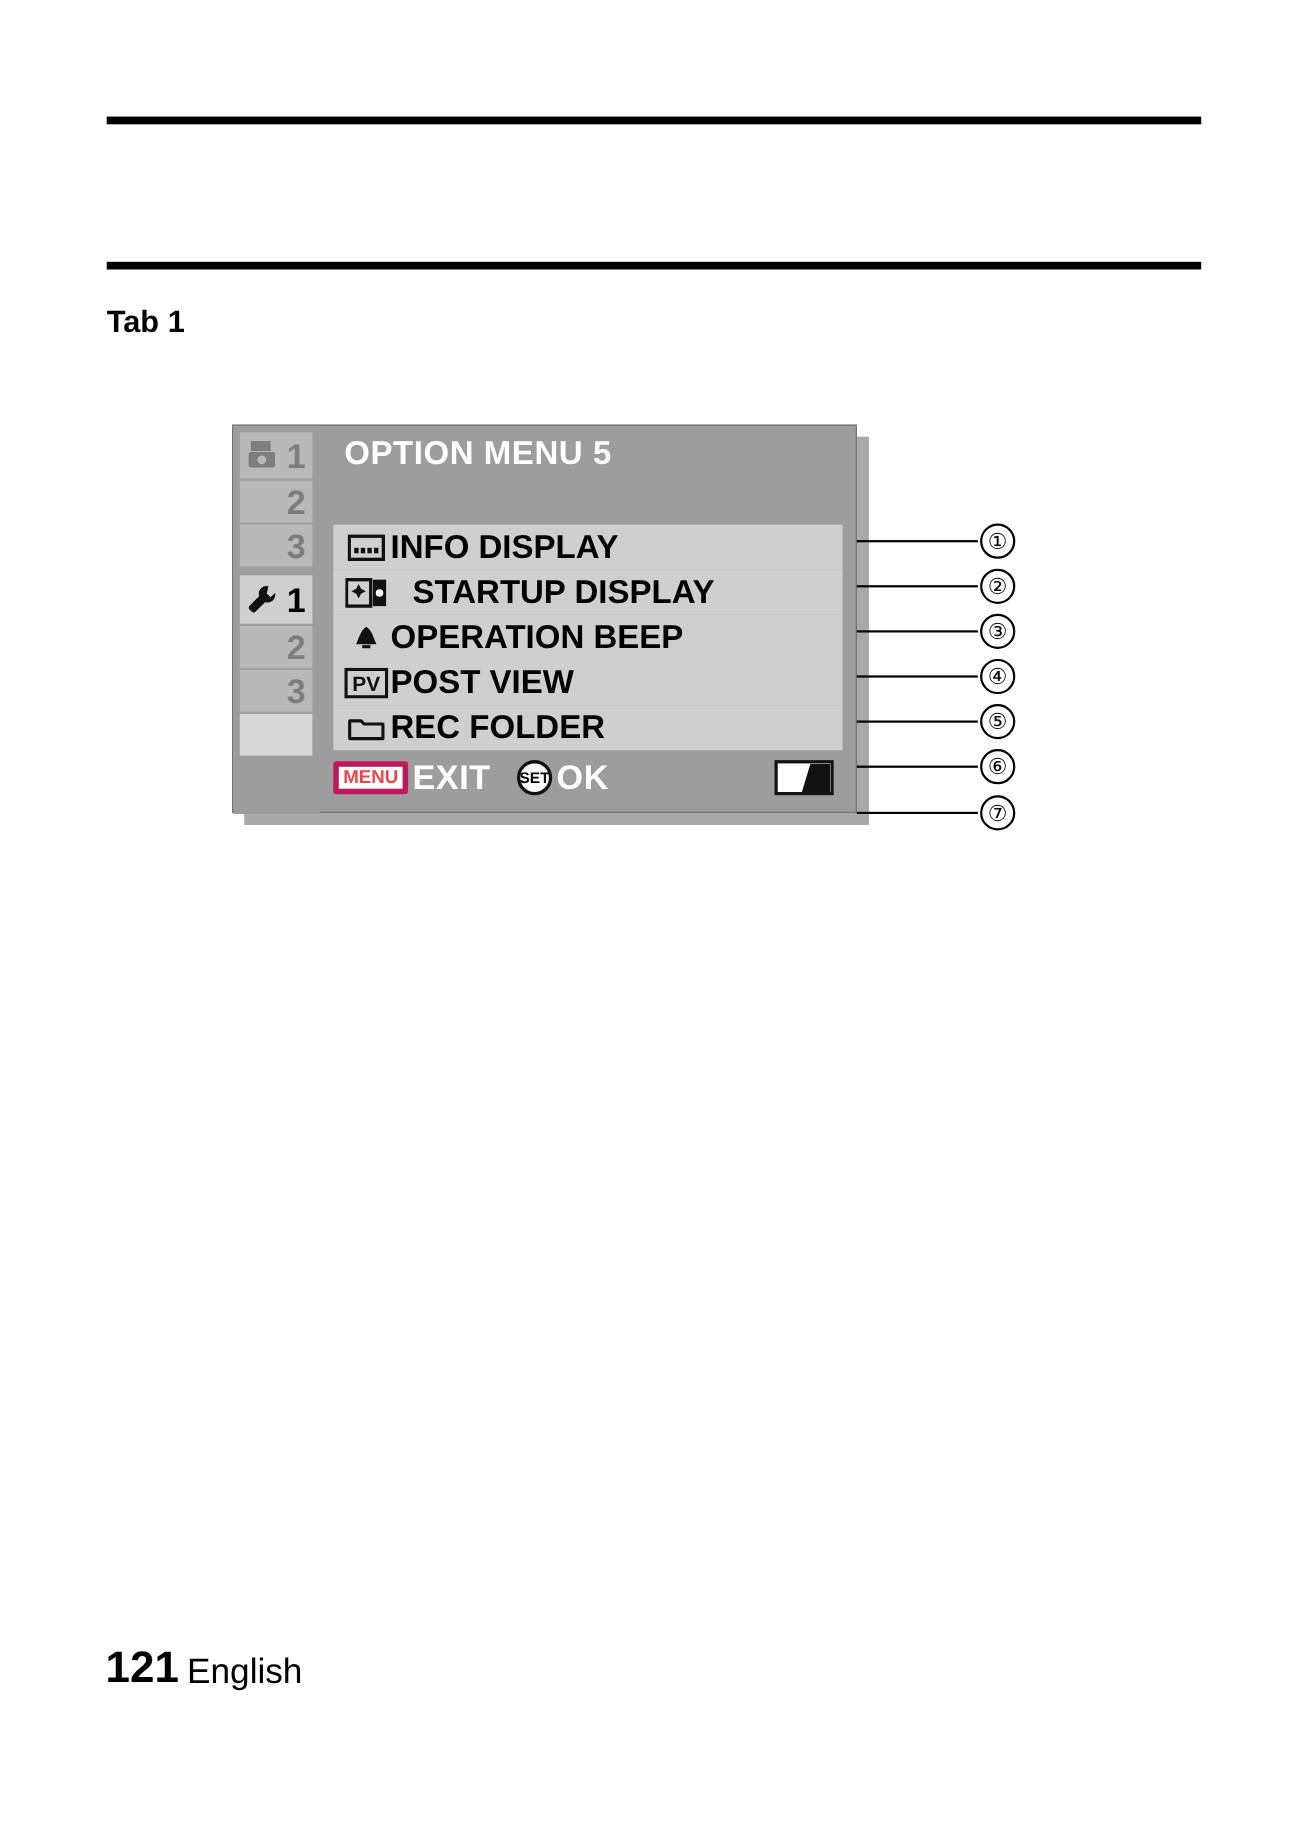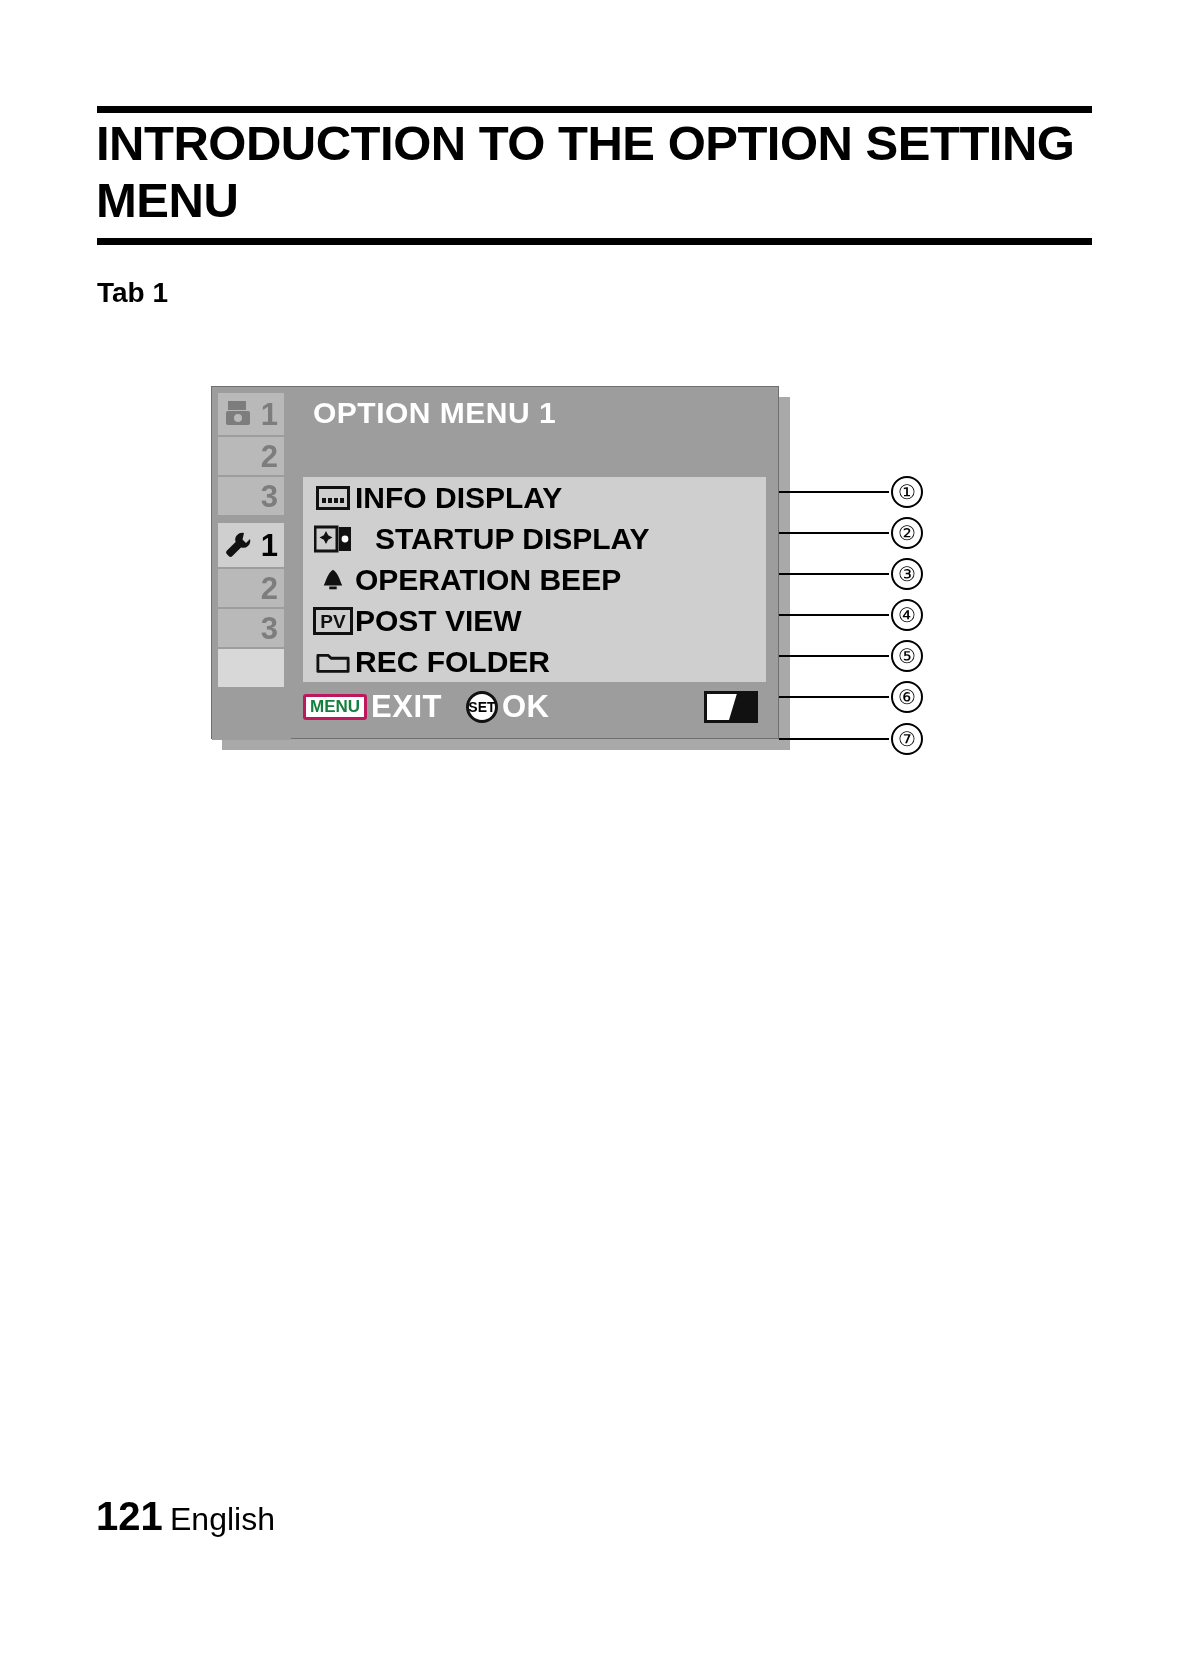--- a/index.html
+++ b/index.html
@@ -148,23 +148,23 @@
   
   .lcd-footer {
     position: absolute;
     left: 12px; top: 299px;
     width: 463px; height: 42px;
     display: flex;
     align-items: center;
     background: #9d9d9d;
   }
   .keybadge {
-    border: 3px solid #be185d;
+    border: 5px solid #be185d;
     background: #fff;
-    color: #15803d;
+    color: #ef4444;
     font-size: 17px;
     font-weight: bold;
     padding: 1px 4px 2px 4px;
     line-height: 1;
     border-radius: 3px;
     margin-right: 4px;
   }
   .set-badge {
     width: 32px; height: 32px;
     border-radius: 50%;
@@ -259,21 +259,20 @@
     right: 60px; top: -12px;
     width: 60px; height: 46px;
   }
 </style>
 </head>
 <body>
 
 <div class="page-wrap">
 
   <div class="rule-top"></div>
-  <div class="page-title">INTRODUCTION TO THE OPTION SETTING MENU</div>
   <div class="rule-bottom"></div>
   <div class="subhead">Tab 1</div>
 
   <div class="lcd-shadow"></div>
   <div class="lcd">
 
     <div class="tabcol">
 
       <div class="tabcell lightbg" style="top:6px; height:42px;">
         <span class="tab-icon">
@@ -303,21 +302,21 @@
       <div class="tabcell lightbg" style="top:182px; height:38px;">
         <span class="tabnum">2</span>
       </div>
       <div class="tabcell lightbg" style="top:222px; height:38px;">
         <span class="tabnum">3</span>
       </div>
       <div class="tabcell lightbg" style="top:262px; height:38px; background:#d8d8d8;"></div>
     </div>
 
     <div class="menu">
-      <div class="menu-title">OPTION MENU 1</div>
+      <div class="menu-title">OPTION MENU 5</div>
 
 
       <div class="row" style="top:90px;">
         <span class="rowicon">
           <svg viewBox="0 0 34 26" width="34" height="26">
             <rect x="1.5" y="2.5" width="31" height="21" fill="none" stroke="#111" stroke-width="3"></rect>
             <rect x="6" y="13" width="4" height="5" fill="#111"></rect>
             <rect x="12" y="13" width="4" height="5" fill="#111"></rect>
             <rect x="18" y="13" width="4" height="5" fill="#111"></rect>
             <rect x="24" y="13" width="4" height="5" fill="#111"></rect>

